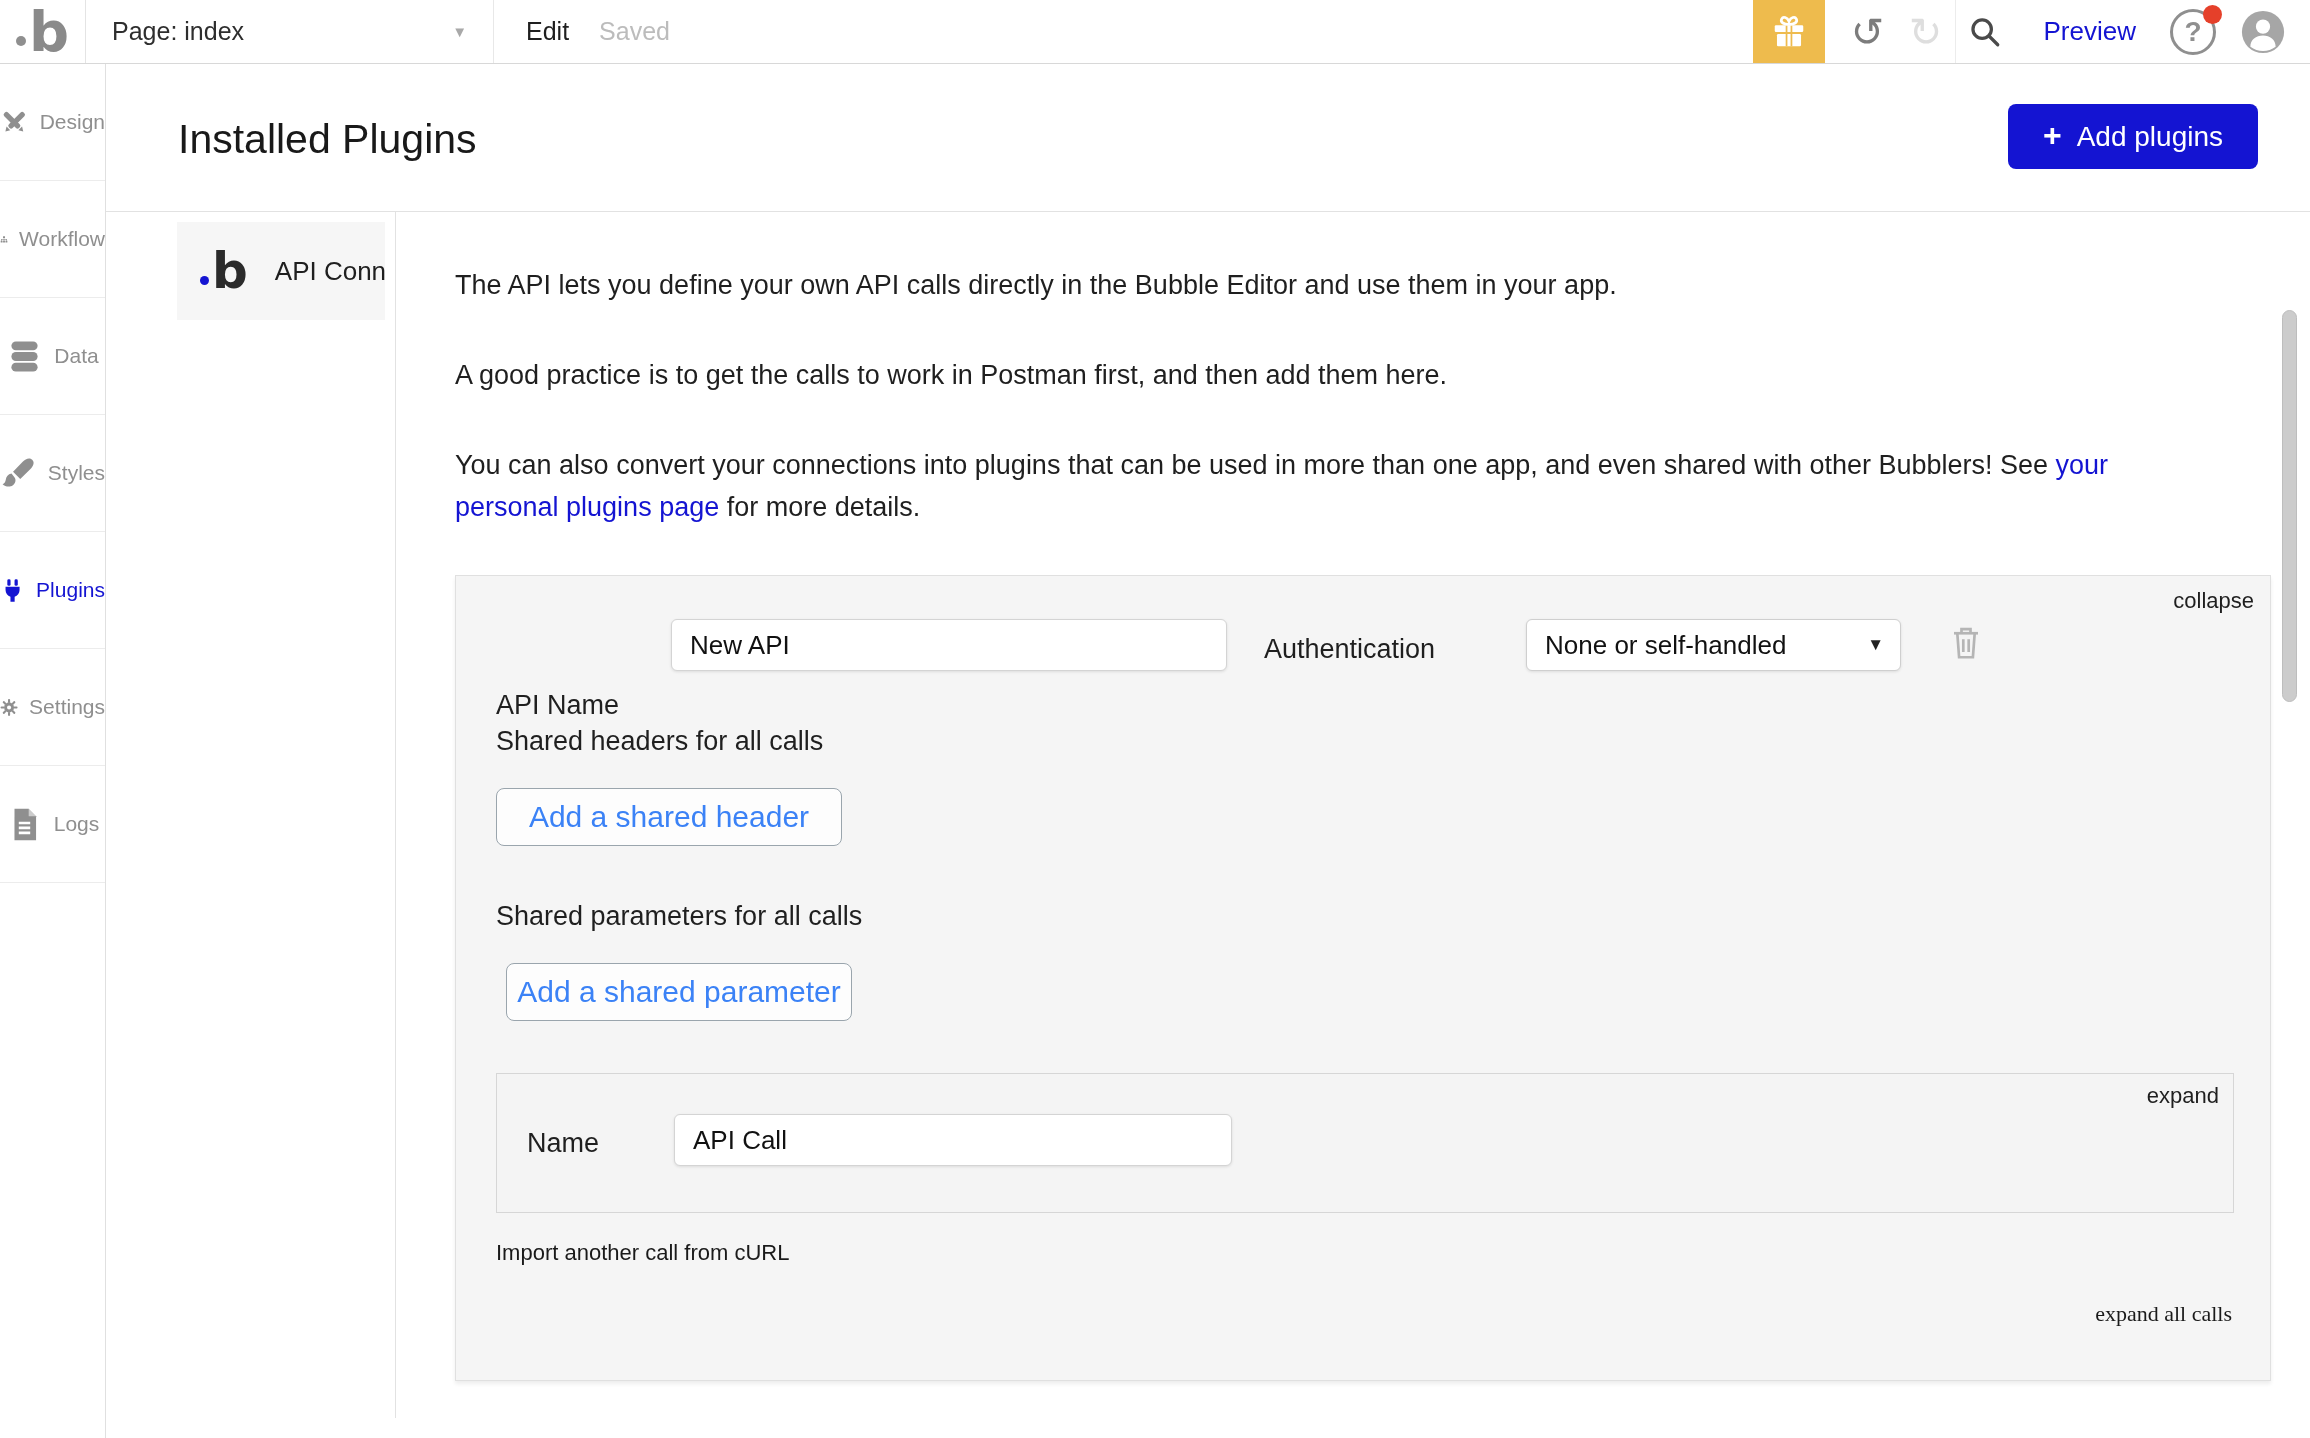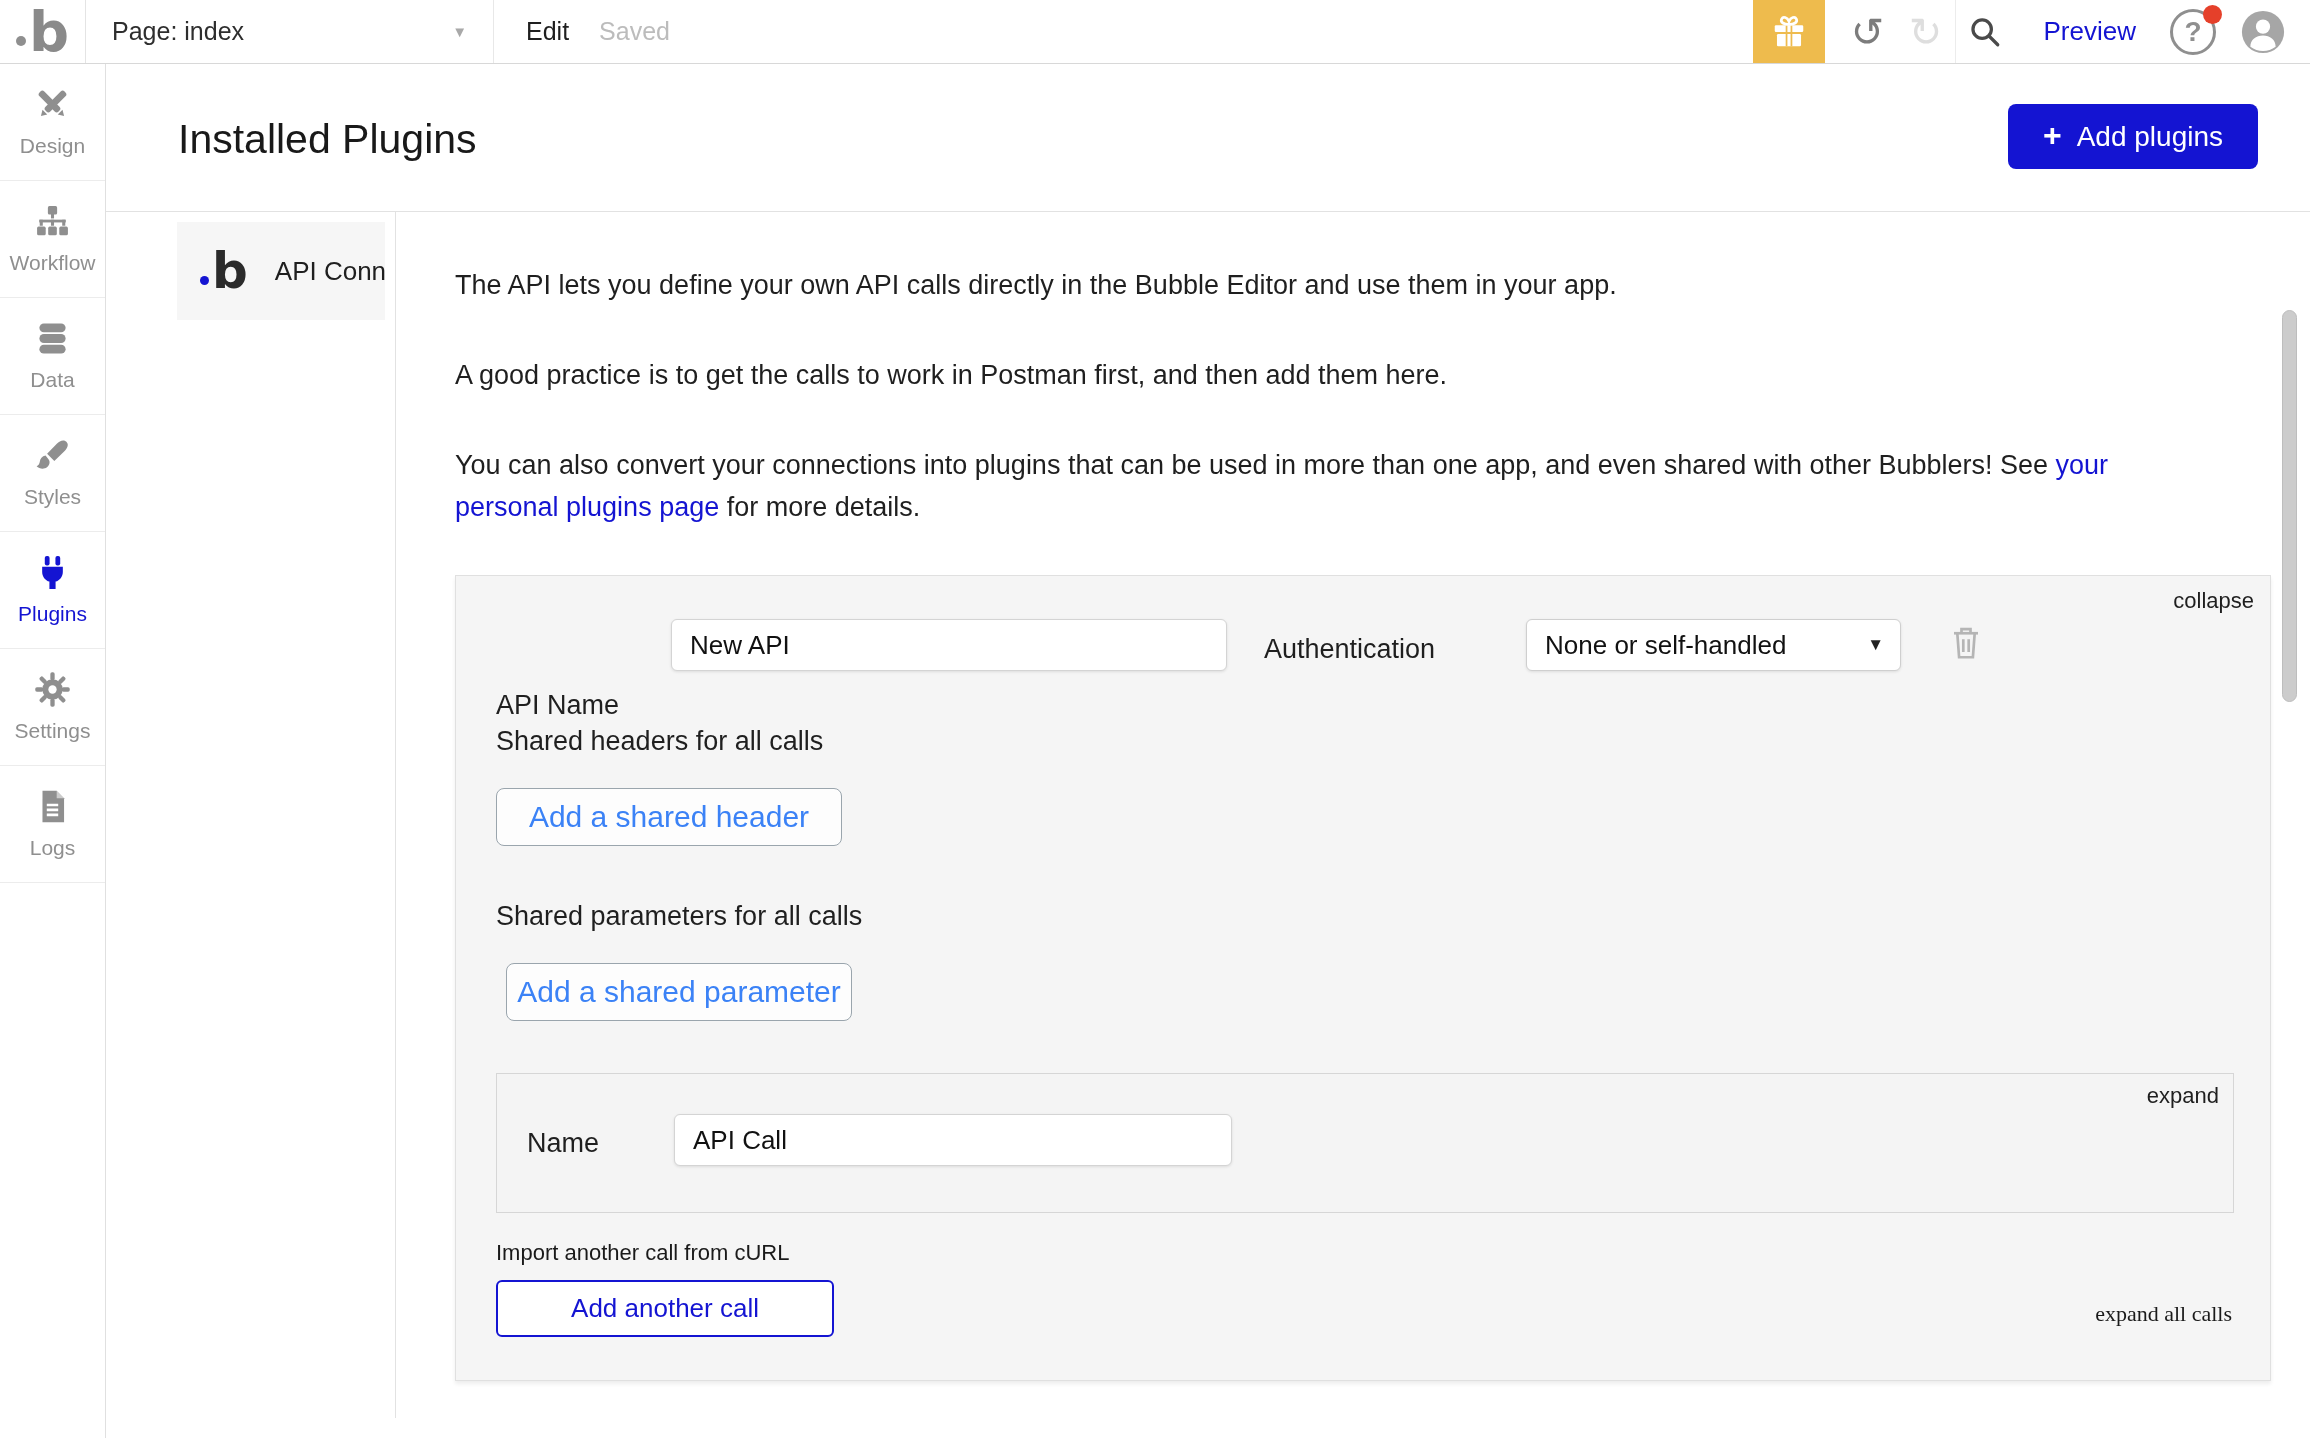--- a/index.html
+++ b/index.html
@@ -39,21 +39,21 @@
   .help-btn { position:relative; width:46px; height:46px; border:3.5px solid #8f8f8f; border-radius:50%;
               display:flex; align-items:center; justify-content:center; color:#8f8f8f;
               font-size:28px; font-weight:700; cursor:pointer; margin:0 10px 0 4px; }
   .help-btn .alert-dot { position:absolute; top:-7px; right:-9px; width:19px; height:19px;
                          border-radius:50%; background:#e5402a; }
   .avatar-btn { margin:0 24px 0 14px; cursor:pointer; display:flex; align-items:center; }
 
   
   .sidebar { position:absolute; top:64px; left:0; width:106px; height:1374px; background:#fff;
              border-right:1px solid #e0e0e0; z-index:10; }
-  .side-item { height:117px; border-bottom:1px solid #ececec; display:flex; flex-direction:column;
+  .side-item { height:117px; border-bottom:1px solid #ececec; display:flex; 
                align-items:center; justify-content:center; gap:11px; cursor:pointer;
                color:#8f8f8f; font-size:21px; }
   .side-item svg { width:37px; height:37px; color:#8f8f8f; }
   .side-item.active { color:#1414d2; }
   .side-item.active svg { color:#1414d2; }
 
   
   .page-title { position:absolute; left:178px; top:116px; font-size:41px; color:#191919; }
   .add-plugins-btn { position:absolute; left:2008px; top:104px; width:250px; height:65px;
                      background:#1414d2; border:none; border-radius:8px; color:#fff; font-size:28px;
@@ -304,19 +304,18 @@
       <span class="field-label lbl-shared-p">Shared parameters for all calls</span>
       <button class="ghost-btn btn-shared-p">Add a shared parameter</button>
 
       <div class="call-card">
         <span class="expand-link">expand</span>
         <span class="field-label lbl-call-name">Name</span>
         <input class="text-input inp-call-name" value="API Call" style="">
       </div>
 
       <span class="import-curl">Import another call from cURL</span>
-      <button class="btn-add-call">Add another call</button>
       <span class="expand-all">expand all calls</span>
     </div>
   </div>
 
   <div class="scroll-thumb"></div>
 </div>
 
 </body></html>

